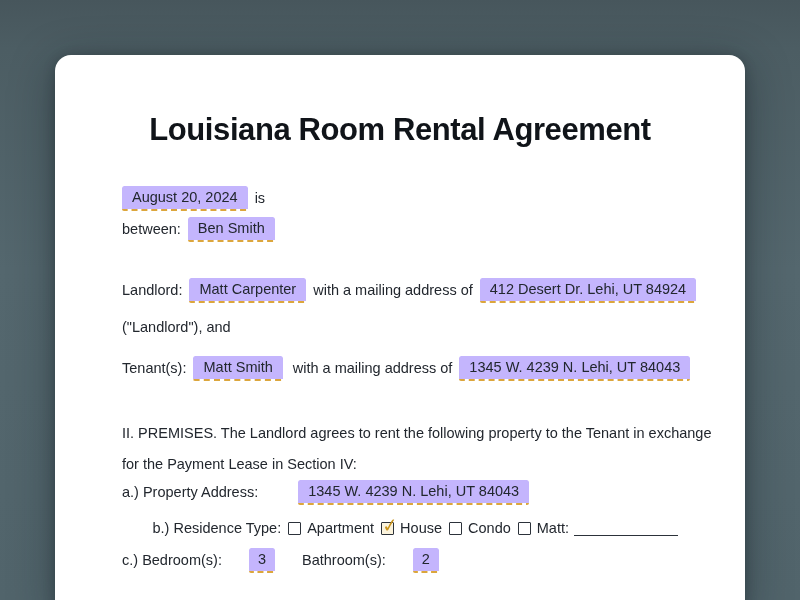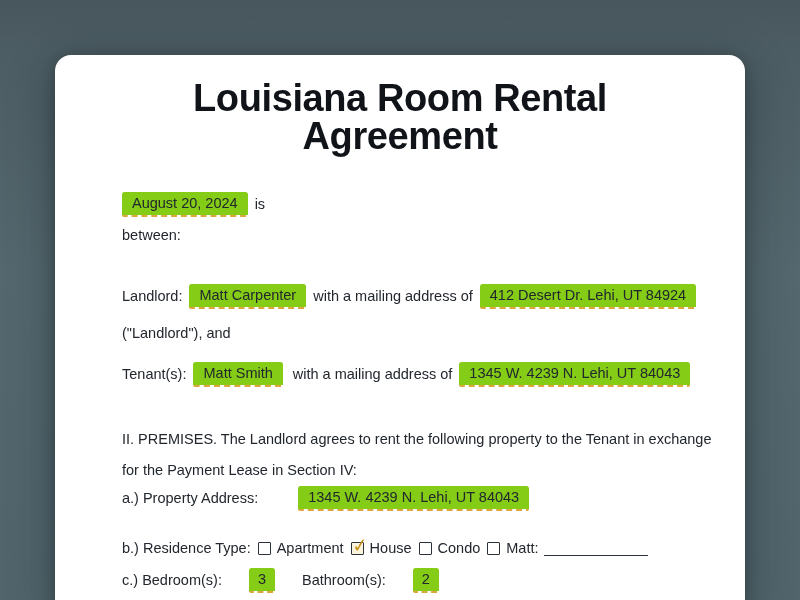--- a/index.html
+++ b/index.html
@@ -13,23 +13,23 @@
   .card {
     position:absolute;
     left:55px; top:55px;
     width:690px; height:560px;
     background:#ffffff;
     border-radius:16px;
     box-shadow: 0 10px 45px rgba(15,25,30,0.40), 0 2px 12px rgba(15,25,30,0.28);
     padding:0 67px;
   }
   h1.doc-title {
-    margin-top:24px;
+    margin-top:56px;
     text-align:center;
-    font-size:38px;
+    font-size:31px;
     line-height:38px;
     font-weight:800;
     letter-spacing:-0.4px;
     color:#101419;
   }
   .row {
     display:flex;
     align-items:center;
     white-space:nowrap;
     height:26px;
@@ -38,26 +38,26 @@
     color:#22272e;
   }
   .r1  { margin-top:36px; }
   .r2  { margin-top:5px; }
   .r3  { margin-top:35px; }
   .r4  { margin-top:11px; }
   .r5  { margin-top:15px; }
   .r6  { margin-top:39px; }
   .r7  { margin-top:5px; }
   .r8  { margin-top:2px;gap:40px; }
-  .r9  { margin-top:24px; }
+  .r9  { margin-top:10px;justify-content:flex-end; }
   .r10 { margin-top:6px;gap:27px; }
   .field {
     display:inline-flex;
     align-items:center;
-    background:#84cc16;
+    background:#c4b5fd;
     background-clip:padding-box;
     padding:3px 10px 4px 10px;
     border-bottom:2px dashed #DCA63C;
     border-radius:2px;
     color:#22272e;
     cursor:text;
   }
   .field.small { padding:3px 9px 4px 9px; }
   .cb {
     width:13px; height:13px;
@@ -95,20 +95,21 @@
 
   <h1 class="doc-title">Louisiana Room Rental Agreement</h1>
 
   <div class="row r1">
     <span class="field">August 20, 2024</span>
     <span>is</span>
   </div>
 
   <div class="row r2">
     <span>between:</span>
+    <span class="field">Ben Smith</span>
   </div>
 
   <div class="row r3">
     <span>Landlord:</span>
     <span class="field">Matt Carpenter</span>
     <span>with a mailing address of</span>
     <span class="field">412 Desert Dr. Lehi, UT 84924</span>
   </div>
 
   <div class="row r4">

